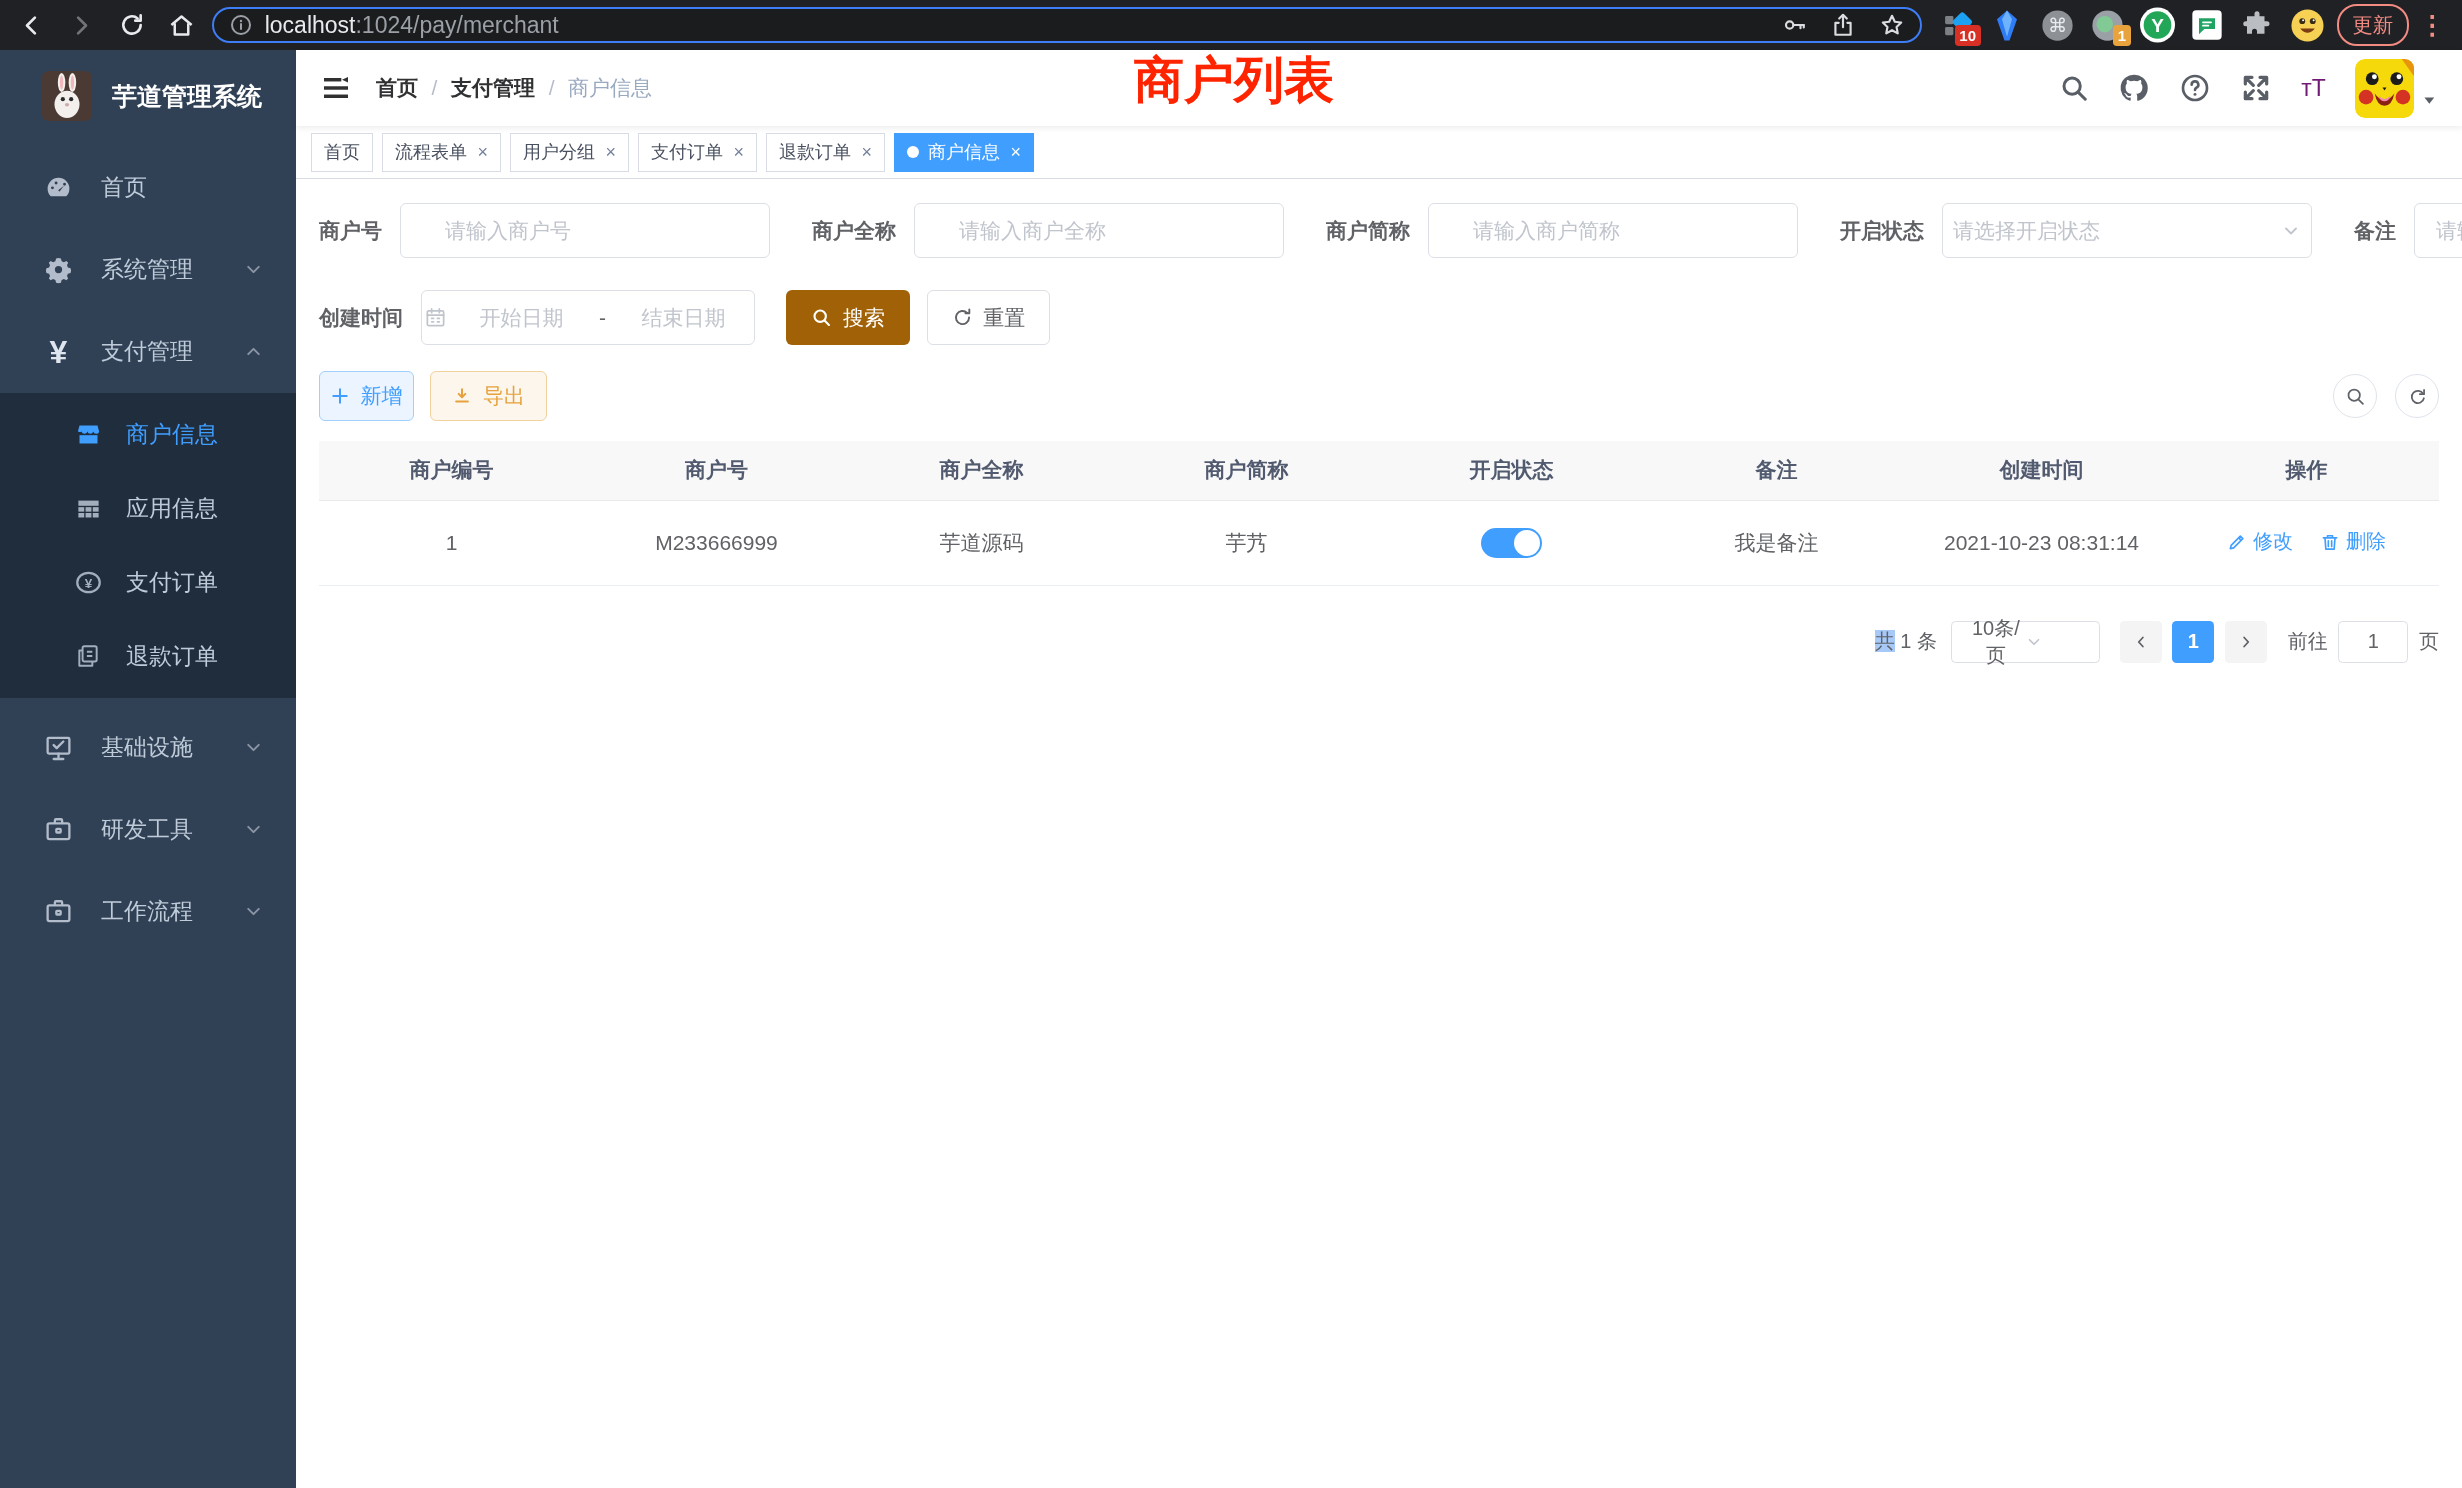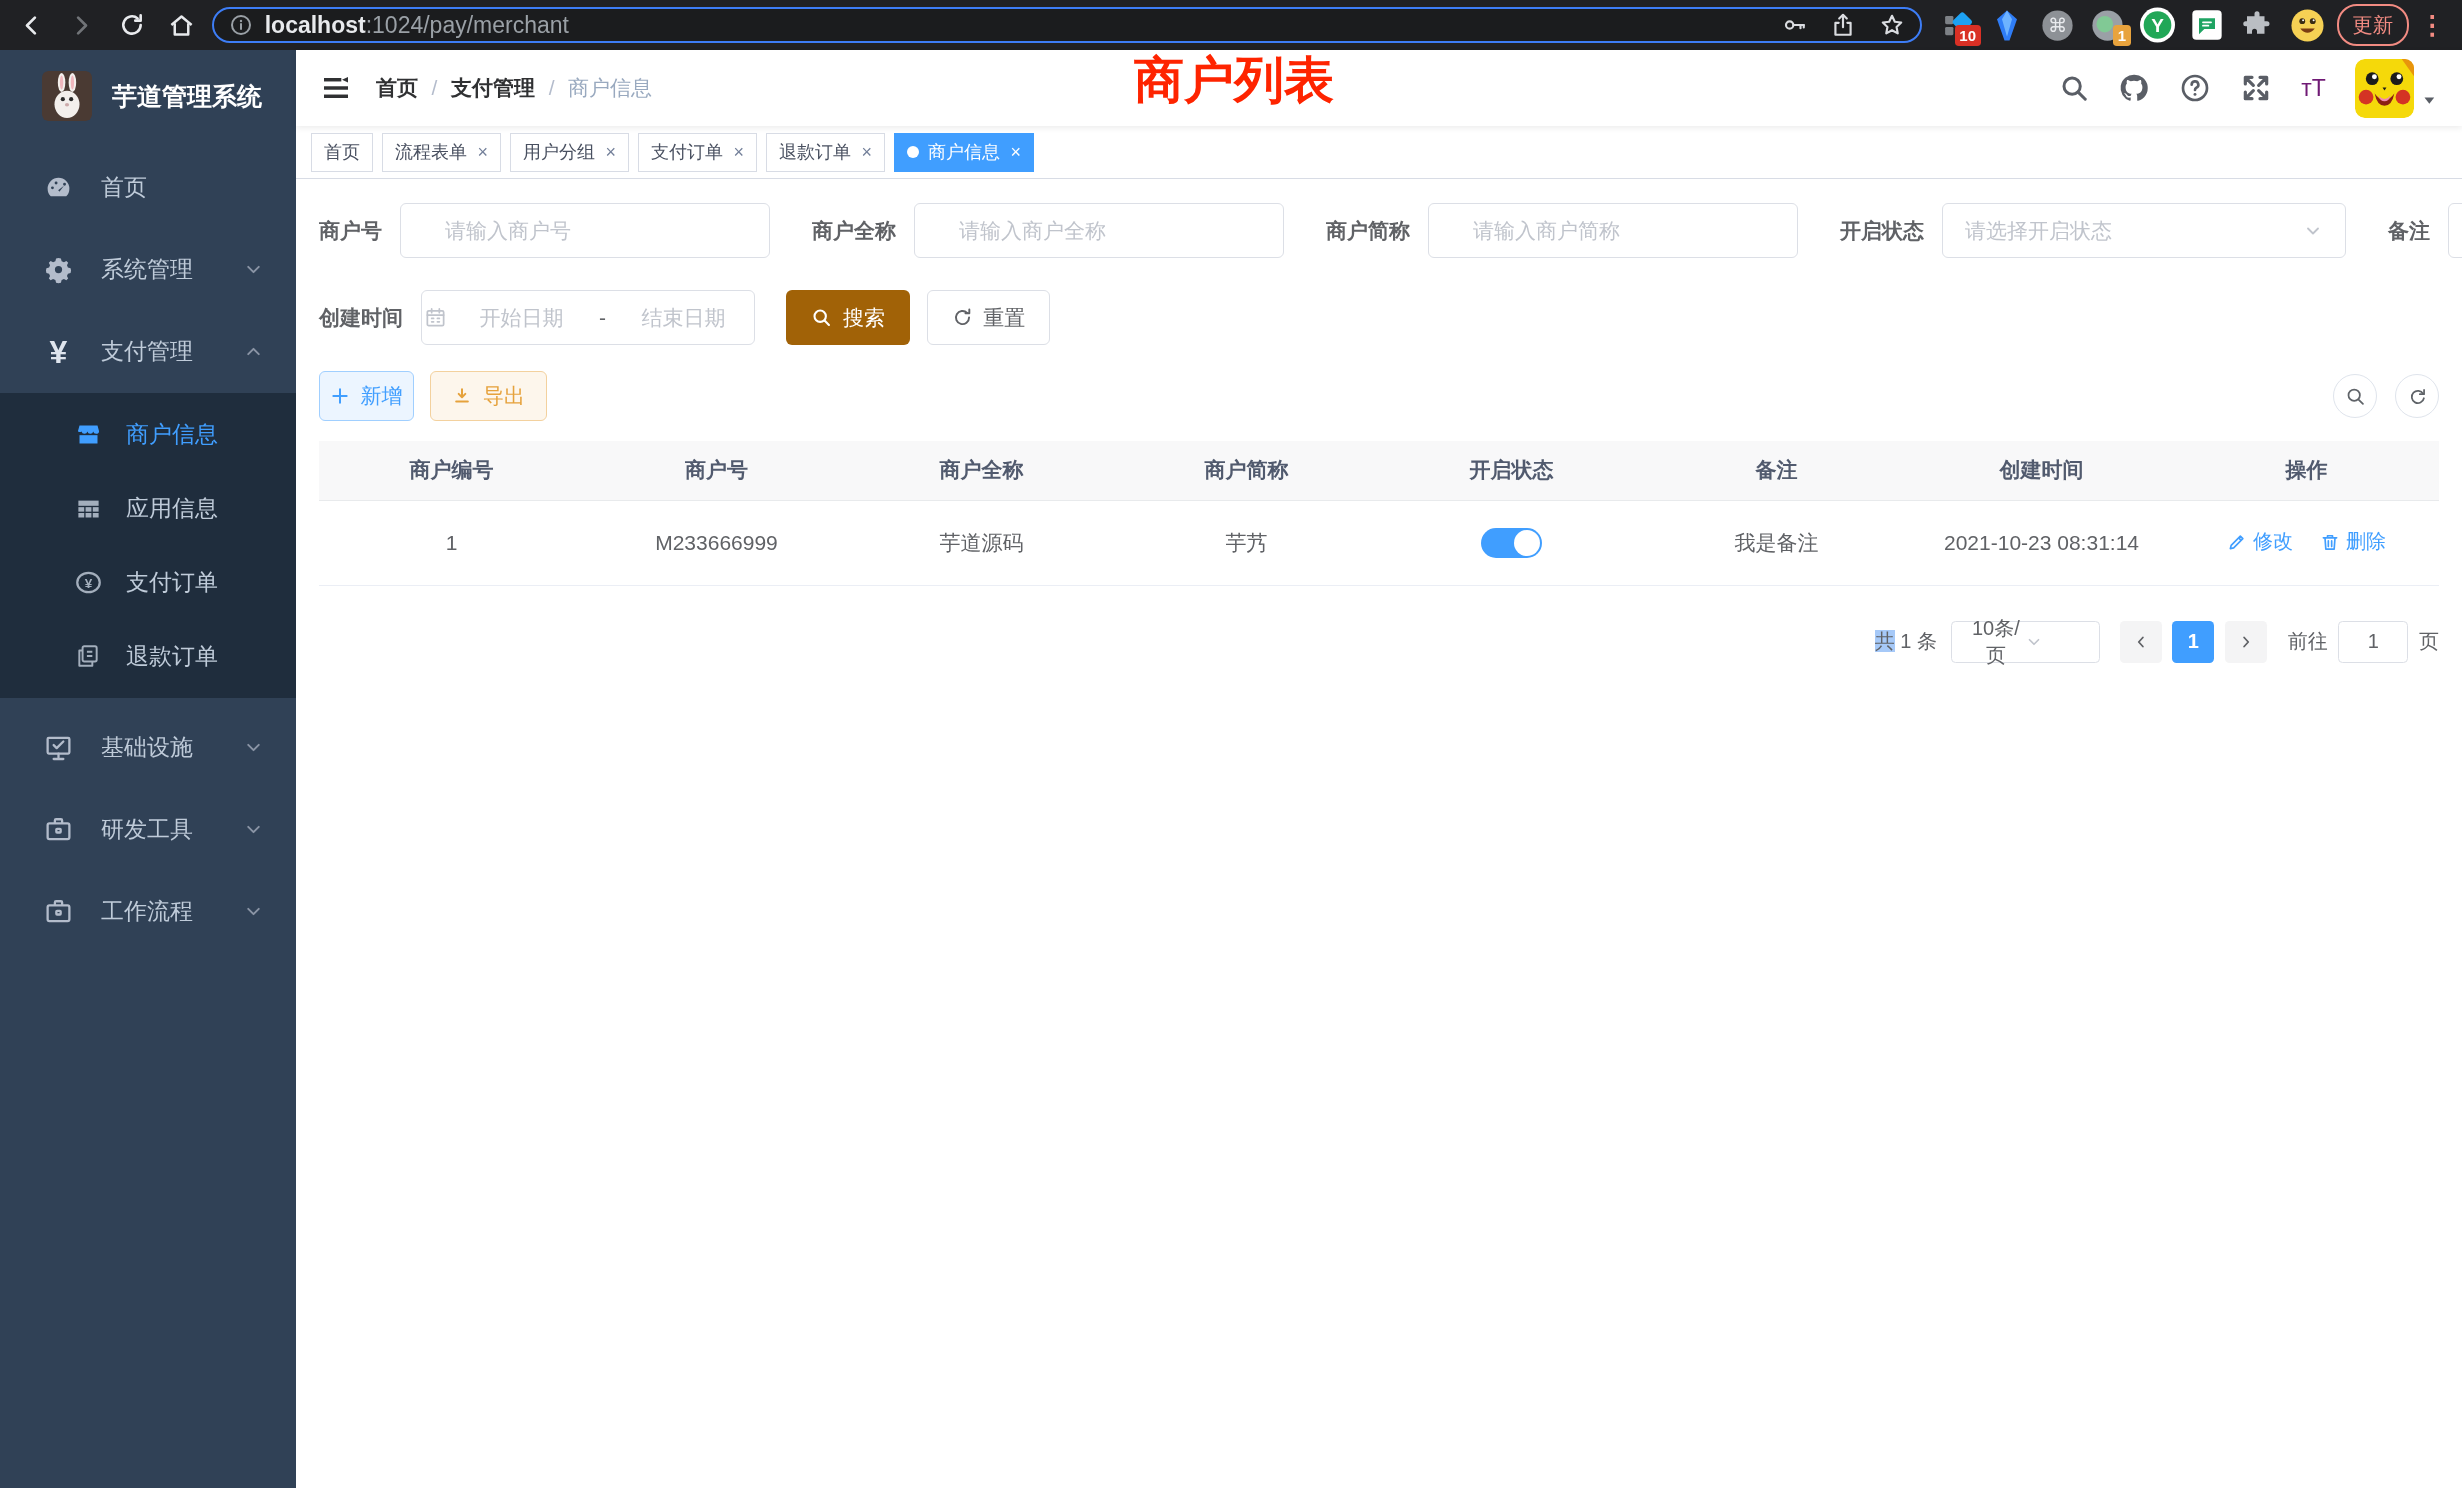--- a/index.html
+++ b/index.html
@@ -9,21 +9,21 @@
 
   
   .chrome { height:50px; background:#202124; display:flex; align-items:center; padding:0 16.7px; }
   .chrome .navbtns { display:flex; align-items:center; gap:20px; margin-right:15px; }
   .cbtn { width:30px; height:30px; display:flex; align-items:center; justify-content:center; color:#e8eaed; }
   .cbtn.disabled { color:#717478; }
   .urlbar { flex:1; height:36px; background:#1b1c1e; border:2.3px solid #3d7df6; border-radius:20px;
             display:flex; align-items:center; padding:0 15px; margin-right:18px; min-width:0; }
   .urlbar .ico { color:#9aa0a6; margin-right:12px; flex:none; }
   .urltext { font-size:23px; white-space:nowrap; overflow:hidden; flex:1; }
-  .urltext .host { color:#e8eaed; font-weight:700; }
+  .urltext .host { color:#e8eaed; font-weight:400; }
   .urltext .rest { color:#9aa0a6; }
   .urlicons { display:flex; align-items:center; gap:23px; color:#dadce0; flex:none; }
   .exts { display:flex; align-items:center; gap:15px; flex:none; }
   .ext { position:relative; width:35px; height:35px; display:flex; align-items:center; justify-content:center; }
   .badge { position:absolute; right:-6px; bottom:-3px; font-size:15px; line-height:1; padding:3px 4.5px; border-radius:3.8px; color:#fff; font-weight:700; }
   .badge.red { background:#d93025; }
   .badge.orange { background:#e8a33d; }
   .update-pill { border:2.3px solid #f28b82; color:#f28b82; border-radius:20px; padding:5.3px 13.6px; font-size:20.5px; margin-left:12px; white-space:nowrap; }
   .chrome-dots { color:#f28b82; font-size:26px; font-weight:700; margin-left:10.6px; letter-spacing:0; }
 
@@ -76,22 +76,22 @@
 
   
   .content { flex:1; background:#fff; padding:24px 23px; }
   .frow { display:flex; align-items:center; margin-bottom:32px; flex-wrap:nowrap; }
   .fgroup { display:flex; align-items:center; margin-right:42px; }
   .flabel { font-weight:700; color:#606266; margin-right:18px; white-space:nowrap; }
   .finput { height:55px; border:1.5px solid #dcdfe6; border-radius:6px; padding:0 21px; font-size:21px;
             color:#606266; outline:none; font-family:"Liberation Sans",sans-serif; background:#fff; }
   .finput::placeholder { color:#c0c4cc; }
   .w480 { width:370px;padding-left:44px; } .w360 { width:267px; }
-  .fselect { width:404px; height:55px; border:1.5px solid #dcdfe6; border-radius:6px; display:flex;
-             align-items:center; padding:0 22px; cursor:pointer; }
+  .fselect { width:370px; height:55px; border:1.5px solid #dcdfe6; border-radius:6px; display:flex;
+             align-items:center; padding:0 10px; cursor:pointer; }
   .fselect .ph { color:#c0c4cc; flex:1; }
   .fselect .sel-caret { color:#c0c4cc; }
   .daterange { width:334px; height:55px; border:1.5px solid #dcdfe6; border-radius:6px; display:flex;
                align-items:center; padding:0 2px; gap:6px; }
   .daterange .cal { color:#c0c4cc; flex:none; }
   .daterange .ph { color:#c0c4cc; flex:1; text-align:center; white-space:nowrap; }
   .daterange .sep { color:#606266; flex:none; padding:0 3px; }
 
   .btn { height:55px; border-radius:6px; border:1.5px solid transparent; display:inline-flex; align-items:center;
          justify-content:center; gap:10.6px; font-size:21px; cursor:pointer; font-family:inherit; padding:0 24px; white-space:nowrap; }

